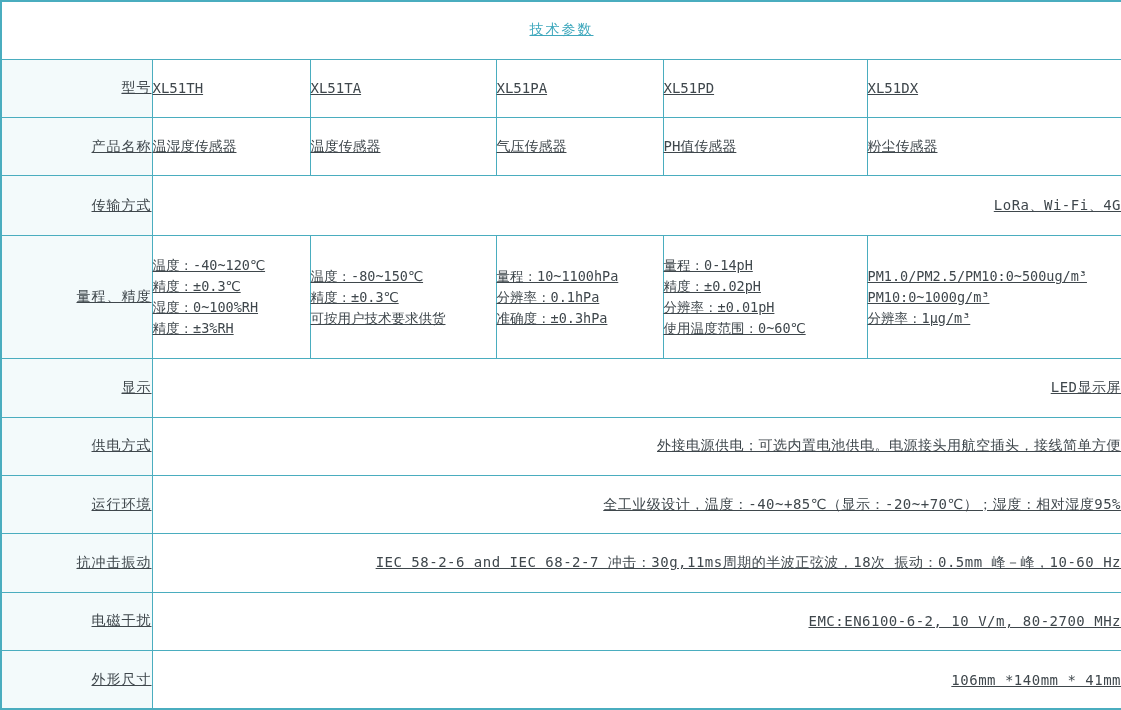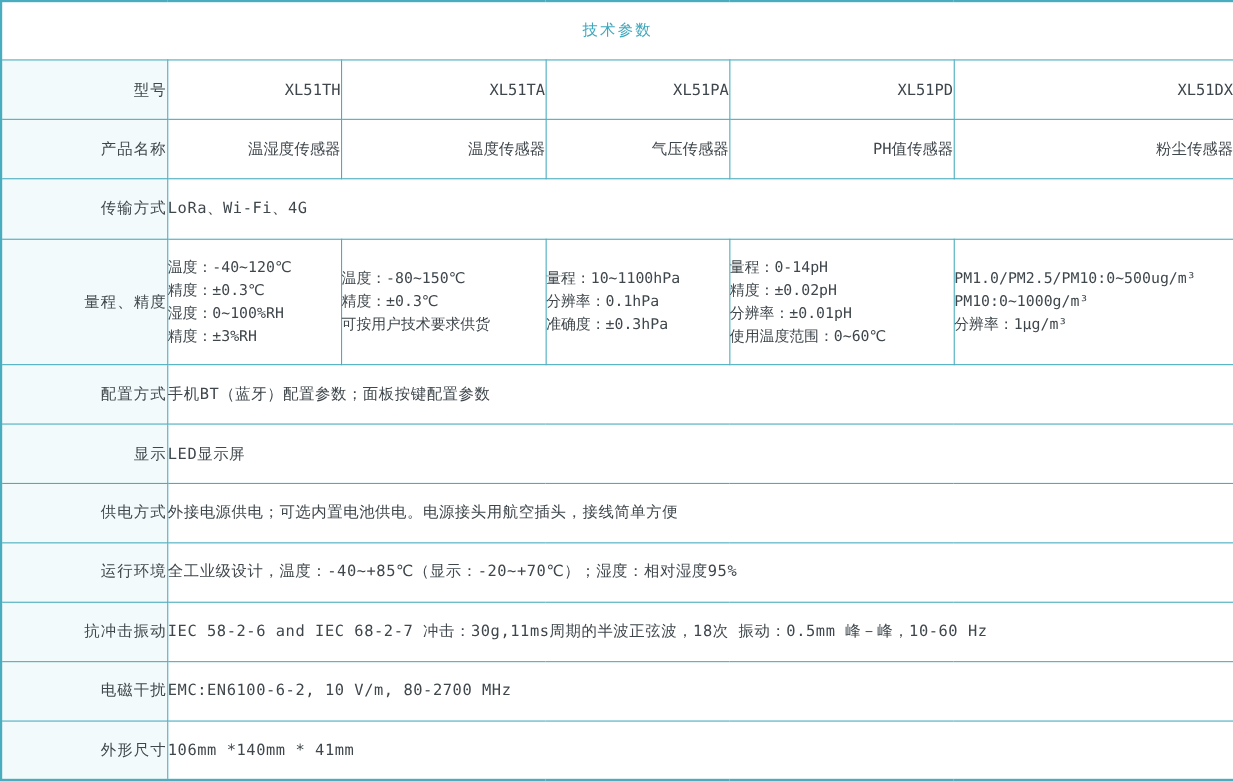--- a/index.html
+++ b/index.html
@@ -18,38 +18,39 @@
   table.spec{
     width:1121px;height:710px;
     border-collapse:collapse;table-layout:fixed;
     border:2px solid var(--accent);
   }
   table.spec td, table.spec th{
     border:1px solid var(--accent);
     font-size:14px;font-weight:normal;
     padding:0;
     vertical-align:middle;
+    text-decoration:underline;
   }
   tr.h44{height:44px;}
   tr.h45{height:45px;}
   tr.h93{height:93px;}
   .title-cell{
     text-align:center;
     color:var(--title-color);
     font-weight:bold;
     font-size:16px;
     letter-spacing:2px;
   }
   th.row-label{
     background:var(--label-bg);
     text-align:right;
     letter-spacing:1px;
   }
-  td.center{text-align:right;margin-left:44px;}
-  td.fullval{text-align:left;padding-left:18px;letter-spacing:.5px;}
+  td.center{text-align:left;margin-left:44px;}
+  td.fullval{text-align:right;padding-left:18px;letter-spacing:.5px;}
   td.rangecell{text-align:left;padding-left:14px;padding-right:4px;}
   td.rangecell .line{line-height:21px;font-size:13.5px;white-space:nowrap;}
 </style>
 </head>
 <body>
 
 <table class="spec">
   <colgroup>
     <col style="width:151px">
       <col style="width:158px">
@@ -111,24 +112,20 @@
       <div class="line">分辨率：±0.01pH</div>
       <div class="line">使用温度范围：0~60℃</div>
     </td>
     <td class="rangecell">
       <div class="line">PM1.0/PM2.5/PM10:0~500ug/m³</div>
       <div class="line">PM10:0~1000g/m³</div>
       <div class="line">分辨率：1μg/m³</div>
     </td>
   </tr>
 
-  <tr class="h44">
-    <th class="row-label">配置方式</th>
-    <td class="fullval" colspan="5">手机BT（蓝牙）配置参数；面板按键配置参数</td>
-  </tr>
 
   <tr class="h44">
     <th class="row-label">显示</th>
     <td class="fullval" colspan="5">LED显示屏</td>
   </tr>
 
 
   <tr class="h44">
     <th class="row-label">供电方式</th>
     <td class="fullval" colspan="5">外接电源供电；可选内置电池供电。电源接头用航空插头，接线简单方便</td>

